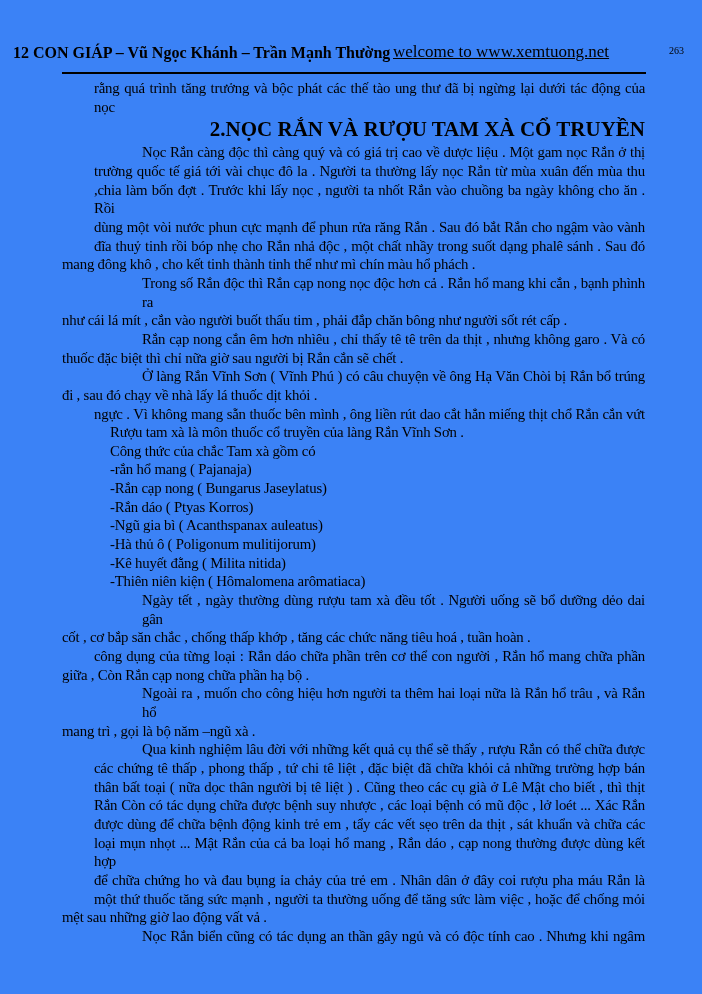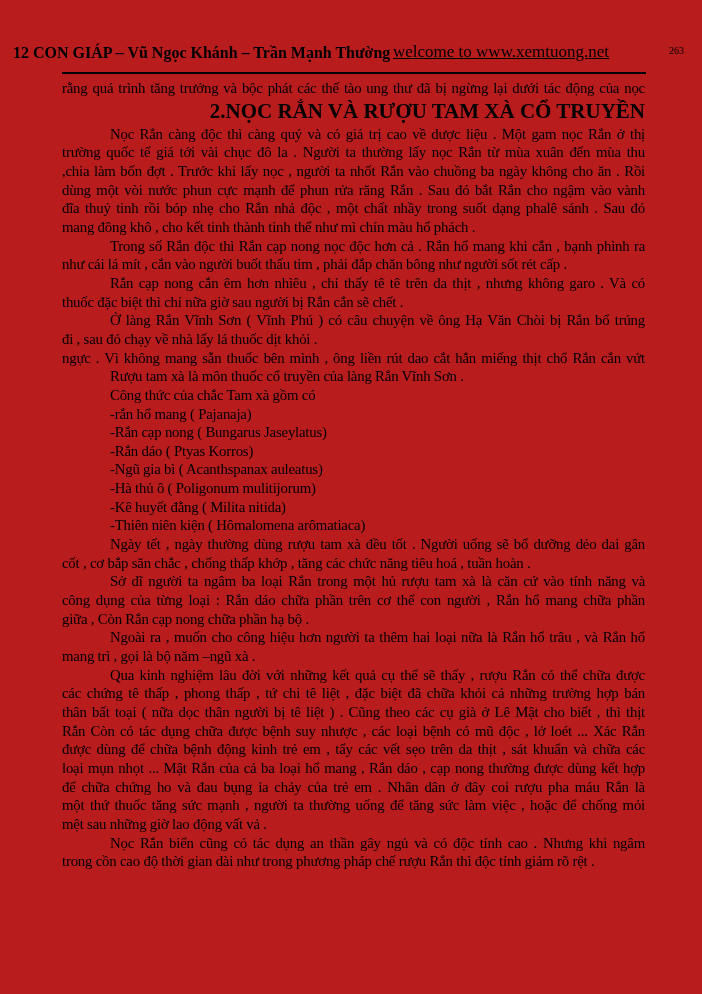--- a/index.html
+++ b/index.html
@@ -5,21 +5,21 @@
   html, body { margin: 0; padding: 0; }
   body {
     width: 702px; height: 994px;
     background: #ffffff;
     font-family: "Liberation Serif", serif;
     color: #000000;
   }
   .page {
     position: relative;
     width: 702px; height: 994px;
-    background: #b91c1c;
+    background: #3b82f6;
     overflow: hidden;
   }
   .hdr-title {
     position: absolute; left: 13px; top: 44px;
     font-weight: bold; font-size: 16px; white-space: nowrap;
   }
   .hdr-link {
     position: absolute; left: 393px; top: 42px;
     font-family: Liberation Serif, serif;
     font-size: 17px; text-decoration: underline;
@@ -34,20 +34,21 @@
     width: 584px; height: 2px; background: #000000;
   }
   .content {
     position: absolute; left: 62px; top: 79px; width: 583px;
     font-size: 14.8px; line-height: 18.65px; letter-spacing: -0.2px;
   }
   .line { text-align: left; }
   .line.j {
     text-align: justify;
     text-align-last: justify;
+    margin-left: 32px;
     -moz-text-align-last: justify;
   }
   .line.ind { padding-left: 48px; }
   .heading {
     font-weight: bold;
     font-size: 21px;
     line-height: 27px;
     padding-left: 44px;
     letter-spacing: 0;
     white-space: nowrap;
@@ -82,30 +83,28 @@
       <div class="line ind">Công thức của chắc Tam xà gồm có</div>
       <div class="line ind">-rắn hổ mang ( Pajanaja)</div>
       <div class="line ind">-Rắn cạp nong ( Bungarus Jaseylatus)</div>
       <div class="line ind">-Rắn dáo ( Ptyas Korros)</div>
       <div class="line ind">-Ngũ gia bì ( Acanthspanax auleatus)</div>
       <div class="line ind">-Hà thủ ô ( Poligonum mulitijorum)</div>
       <div class="line ind">-Kê huyết đằng ( Milita nitida)</div>
       <div class="line ind">-Thiên niên kiện ( Hômalomena arômatiaca)</div>
       <div class="line j ind">Ngày tết , ngày thường dùng rượu tam xà đều tốt . Người uống sẽ bổ dưỡng dẻo dai gân</div>
       <div class="line">cốt , cơ bắp săn chắc , chống thấp khớp , tăng các chức năng tiêu hoá , tuần hoàn .</div>
-      <div class="line j ind">Sở dĩ người ta ngâm ba loại Rắn trong một hủ rượu tam xà là căn cứ vào tính năng và</div>
       <div class="line j">công dụng của từng loại : Rắn dáo chữa phần trên cơ thể con người , Rắn hổ mang chữa phần</div>
       <div class="line">giữa , Còn Rắn cạp nong chữa phần hạ bộ .</div>
       <div class="line j ind">Ngoài ra , muốn cho công hiệu hơn người ta thêm hai loại nữa là Rắn hổ trâu , và Rắn hổ</div>
       <div class="line">mang trì , gọi là bộ năm –ngũ xà .</div>
       <div class="line j ind">Qua kinh nghiệm lâu đời với những kết quả cụ thể sẽ thấy , rượu Rắn có thể chữa được</div>
       <div class="line j">các chứng tê thấp , phong thấp , tứ chi tê liệt , đặc biệt đã chữa khỏi cả những trường hợp bán</div>
       <div class="line j">thân bất toại ( nữa dọc thân người bị tê liệt ) . Cũng theo các cụ già ở Lê Mật cho biết , thì thịt</div>
       <div class="line j">Rắn Còn có tác dụng chữa được bệnh suy nhược , các loại bệnh có mũ độc , lở loét ... Xác Rắn</div>
       <div class="line j">được dùng để chữa bệnh động kinh trẻ em , tẩy các vết sẹo trên da thịt , sát khuẩn và chữa các</div>
       <div class="line j">loại mụn nhọt ... Mật Rắn của cả ba loại hổ mang , Rắn dáo , cạp nong thường được dùng kết hợp</div>
       <div class="line j">để chữa chứng ho và đau bụng ỉa chảy của trẻ em . Nhân dân ở đây coi rượu pha máu Rắn là</div>
       <div class="line j">một thứ thuốc tăng sức mạnh , người ta thường uống để tăng sức làm việc , hoặc để chống mỏi</div>
       <div class="line">mệt sau những giờ lao động vất vả .</div>
       <div class="line j ind">Nọc Rắn biển cũng có tác dụng an thần gây ngủ và có độc tính cao . Nhưng khi ngâm</div>
-      <div class="line">trong cồn cao độ thời gian dài như trong phương pháp chế rượu Rắn thì độc tính giảm rõ rệt .</div>
     </div>
 </div>
 
 </body></html>

